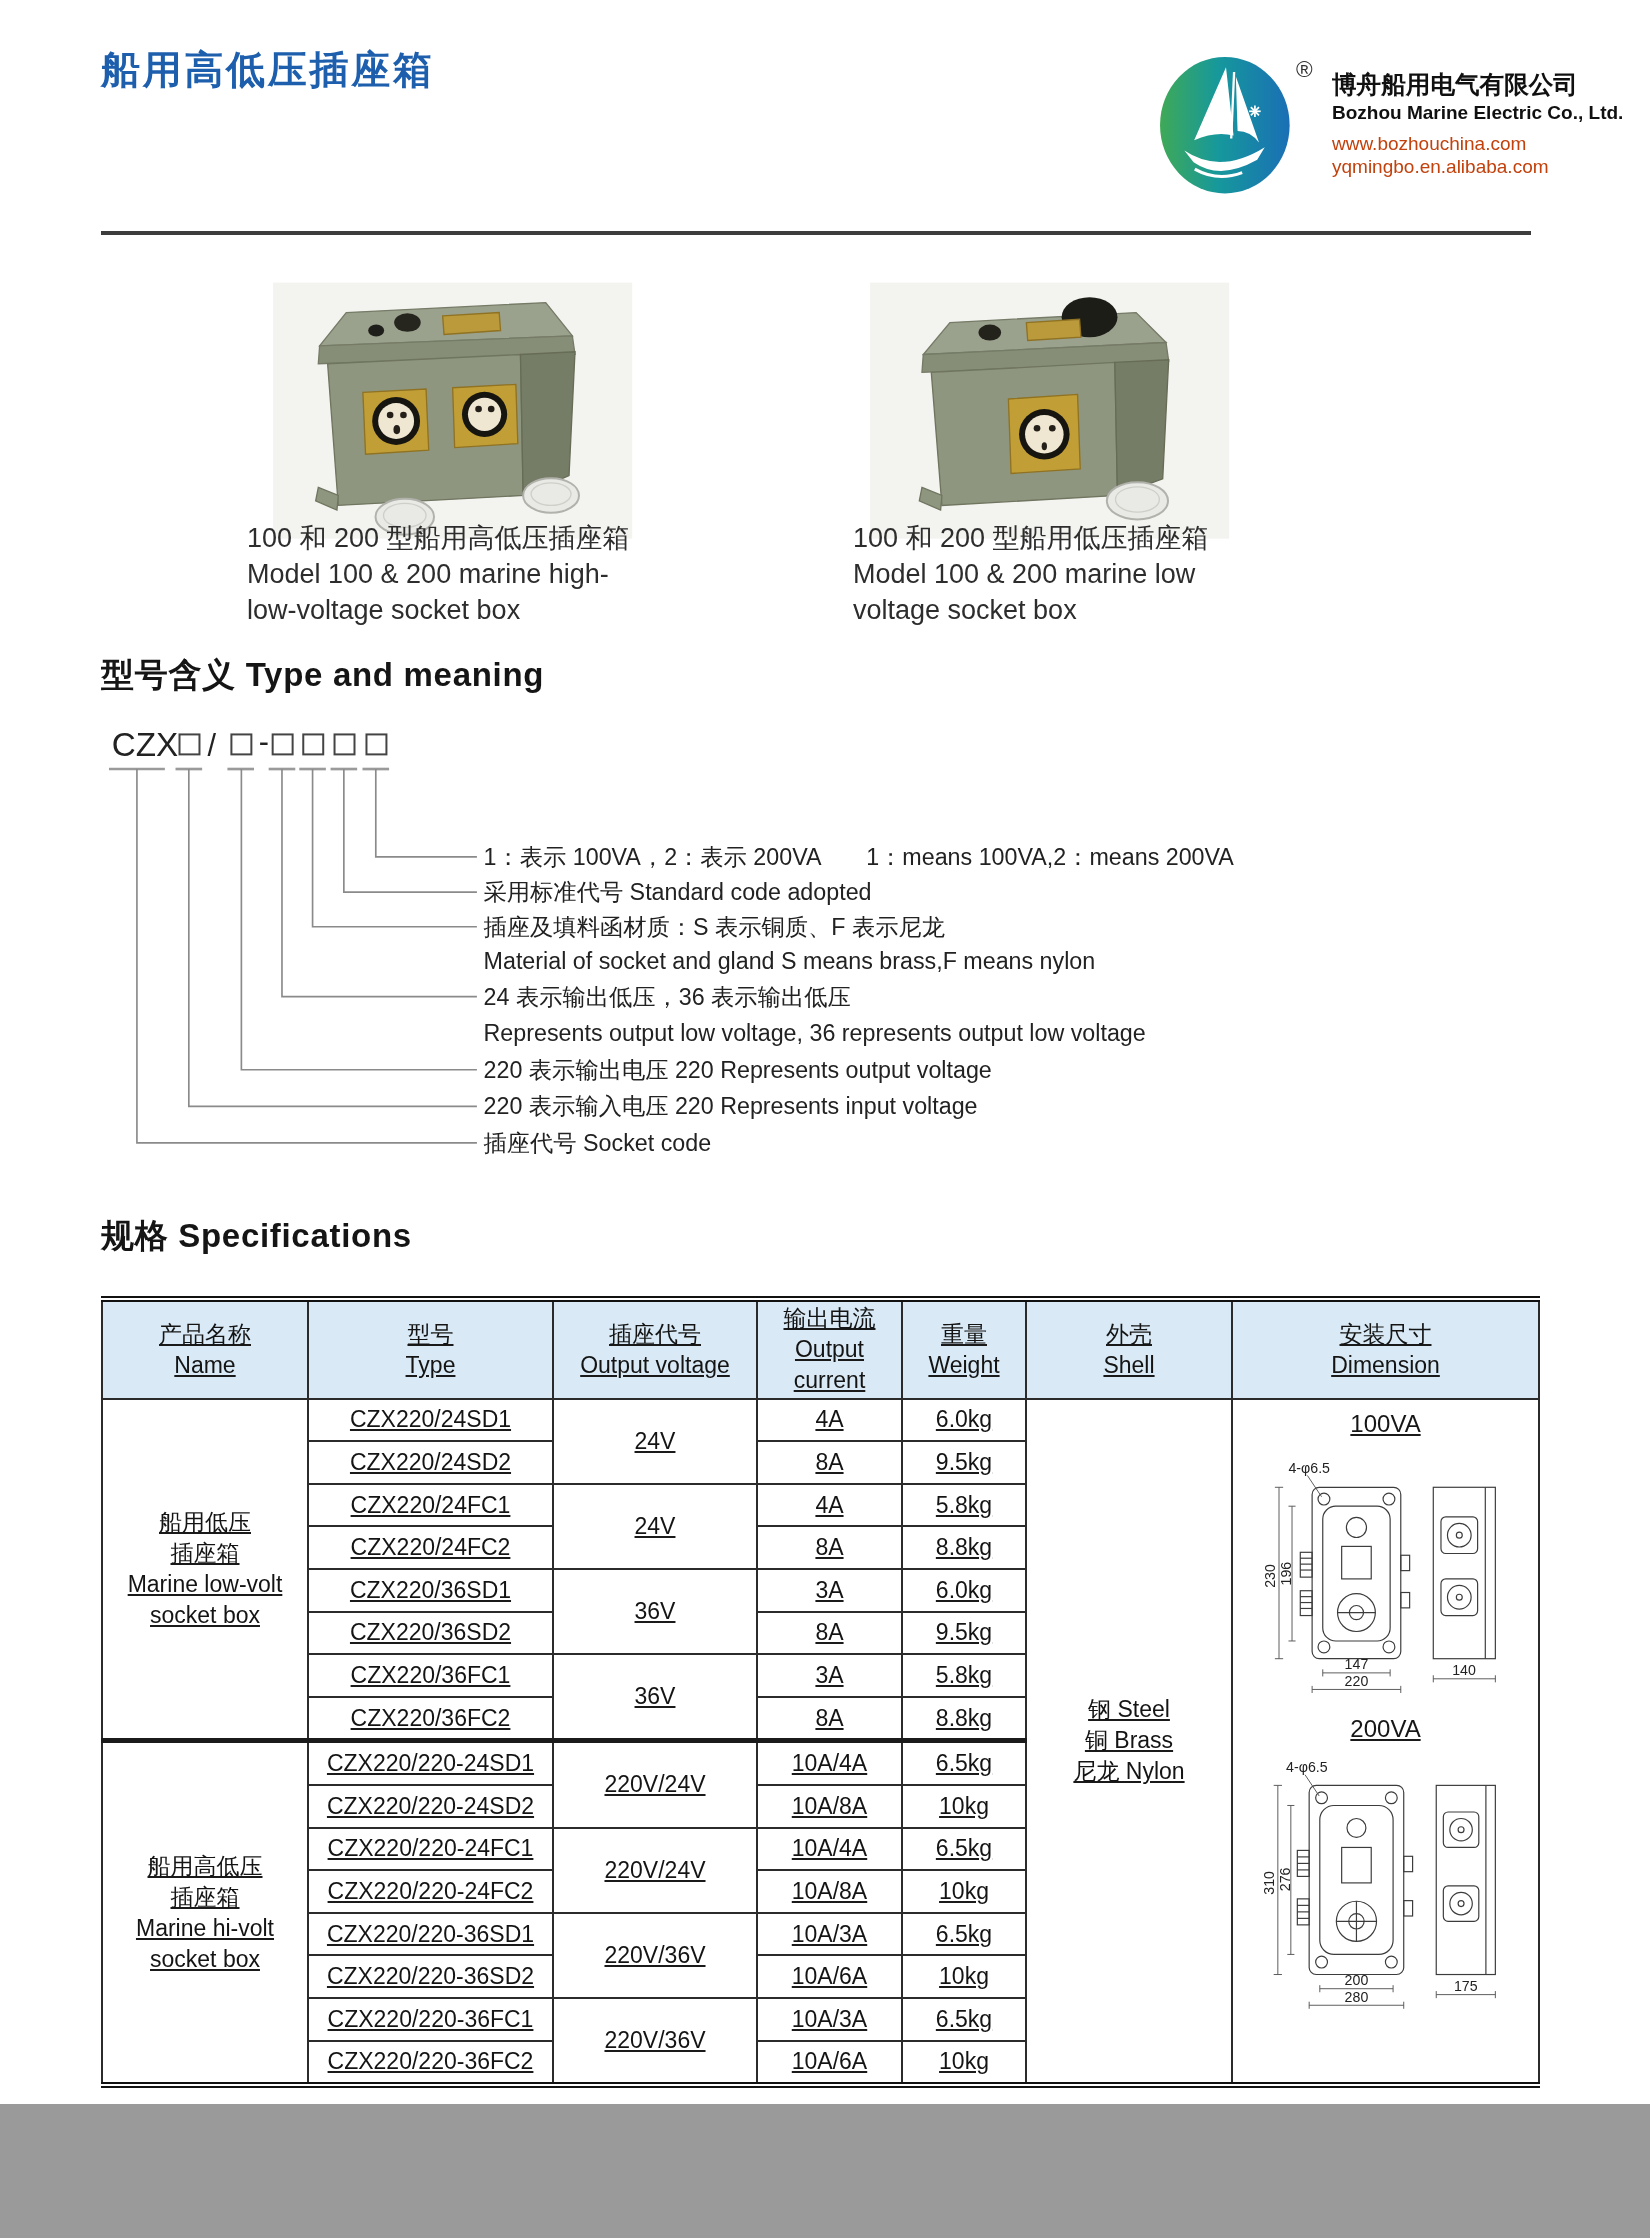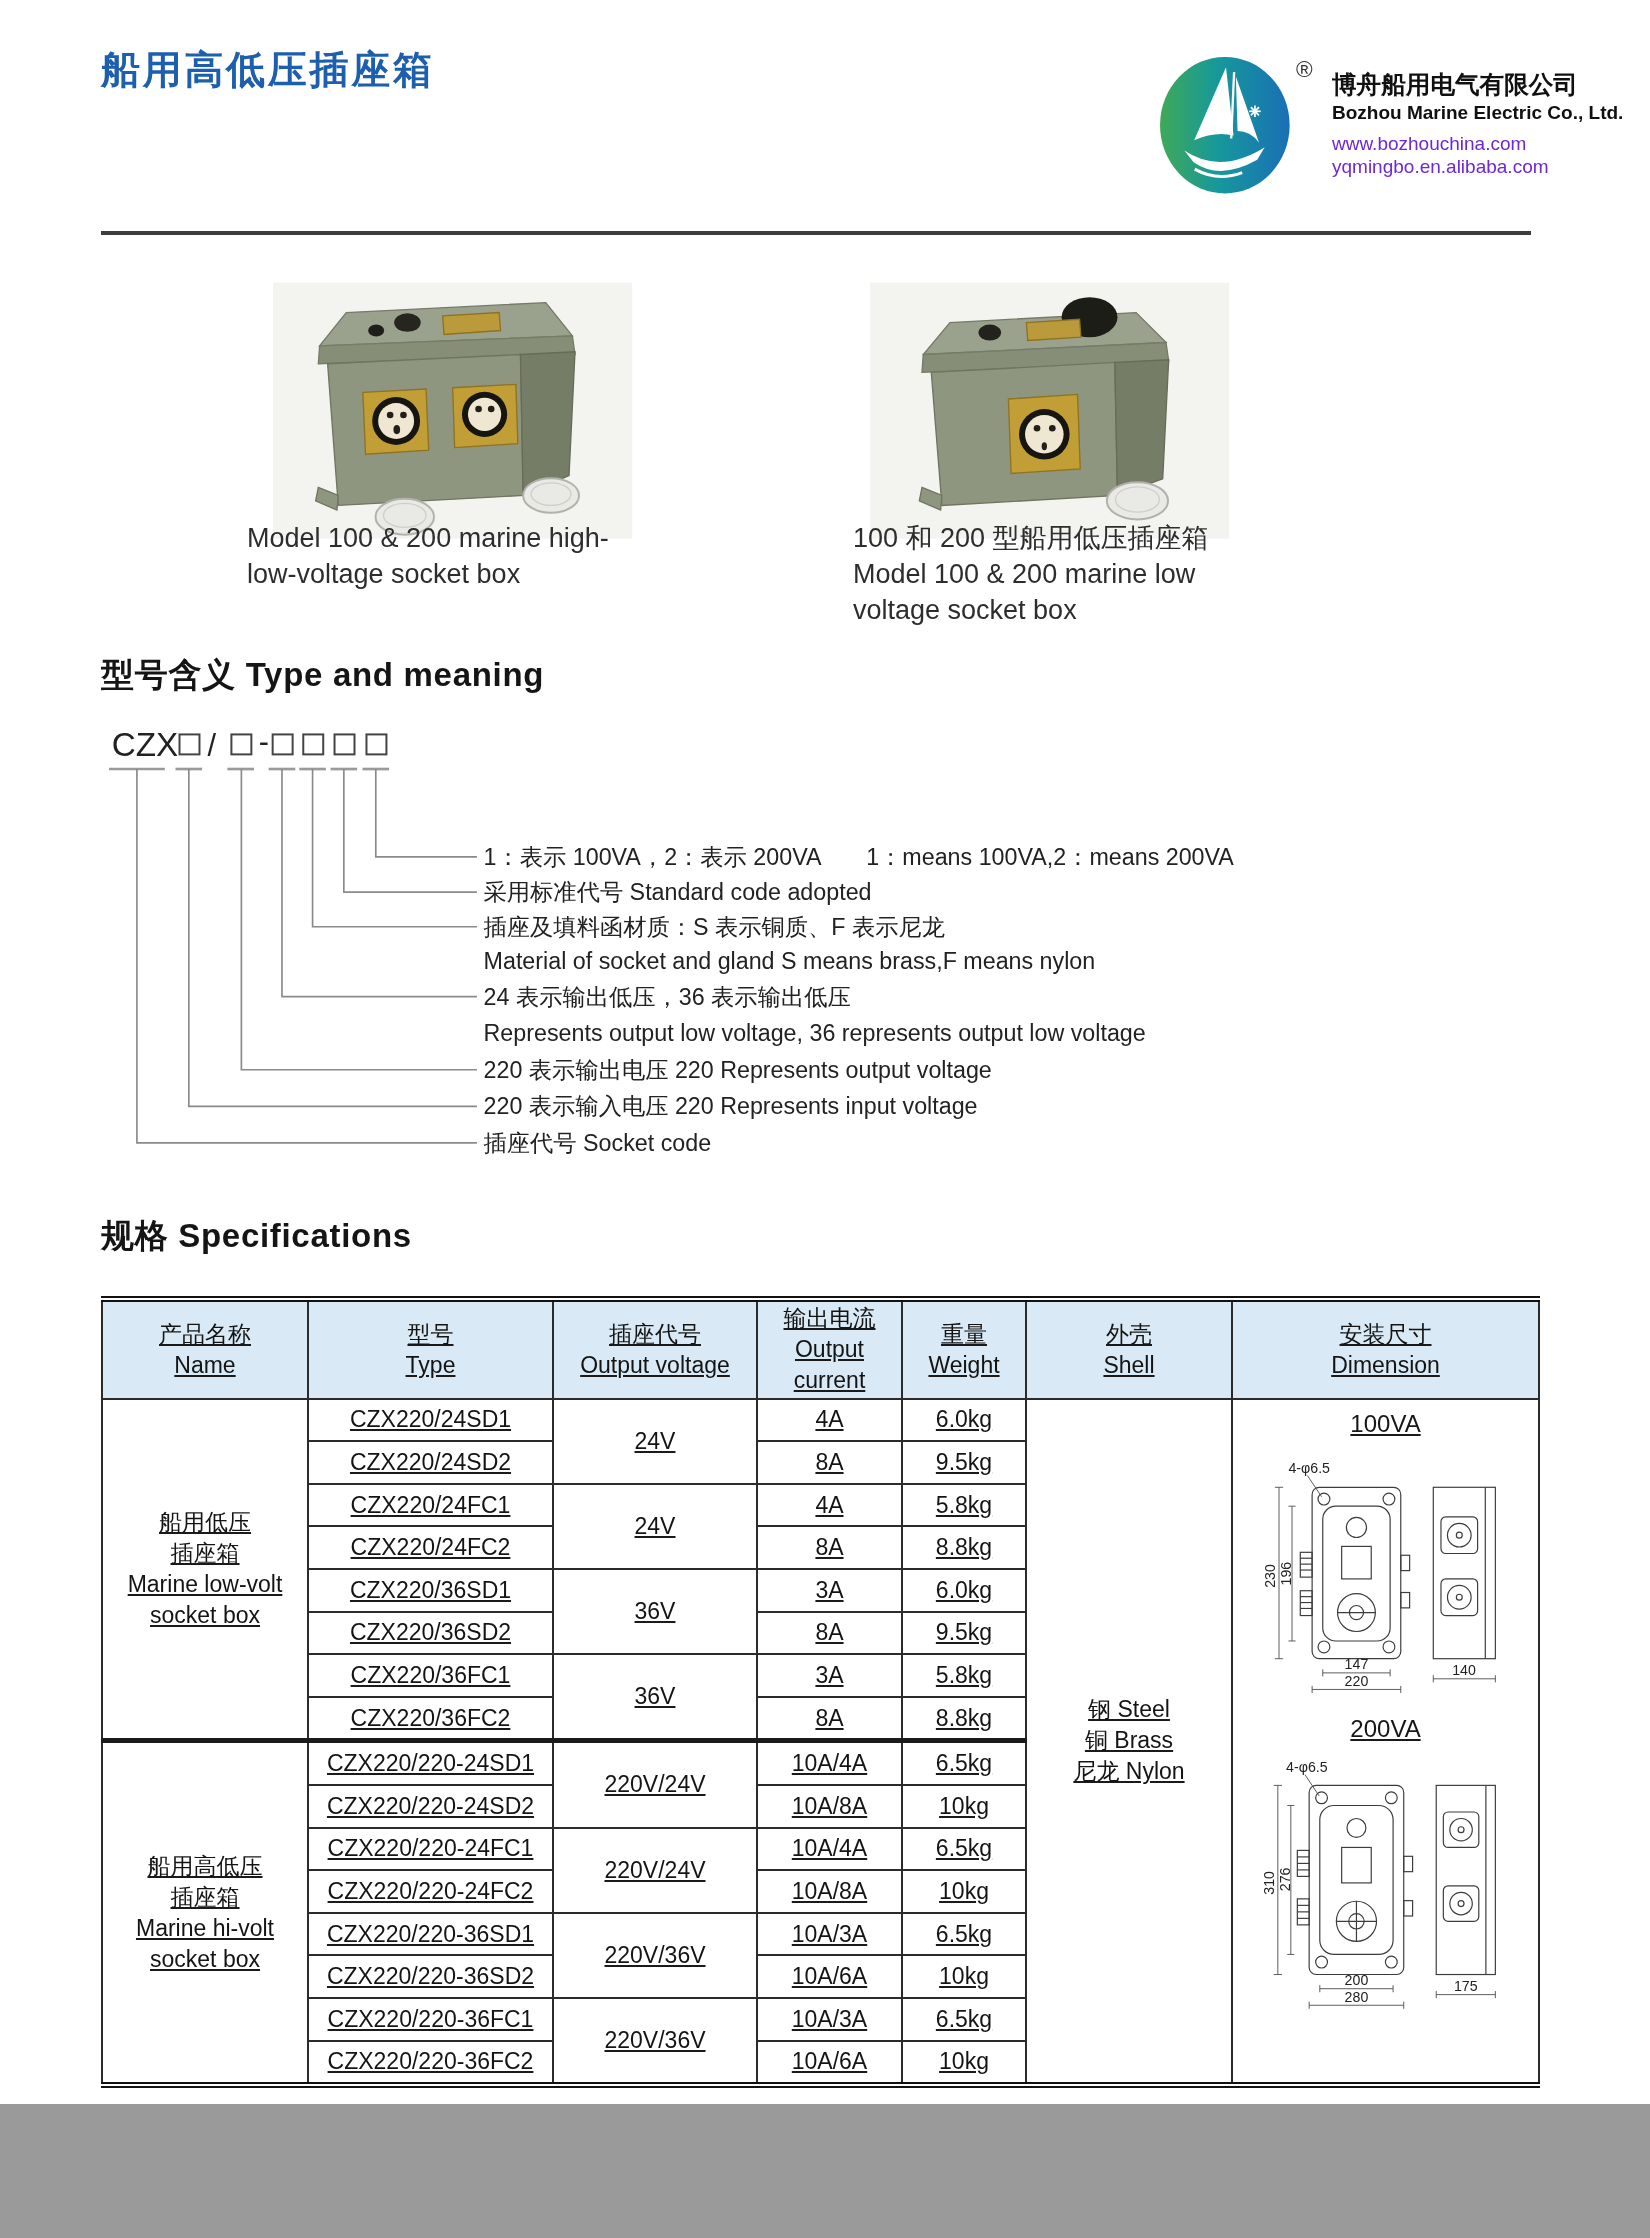--- a/index.html
+++ b/index.html
@@ -8,21 +8,21 @@
   .abs{position:absolute;}
   
   .title-cn{left:101px;top:43px;font-size:39px;font-weight:700;color:var(--brand,#1d5fad);letter-spacing:2.7px;}
   .title-en{left:101px;top:168px;font-size:30px;font-weight:600;color:var(--brand,#1d5fad);letter-spacing:0.7px;}
   .header-rule{left:101px;top:231px;width:1430px;height:4px;background:var(--rule,#3d3d3d);}
   .logo-svg{left:1139px;top:43px;width:174px;height:162px;}
   .reg-mark{left:1296px;top:57px;font-size:22.6px;color:#333;}
   .company{left:1332px;top:73px;width:313px;line-height:1;}
   .company .c1{font-size:24.6px;font-weight:700;color:#101010;margin-bottom:5.3px;}
   .company .c2{font-size:19px;font-weight:700;color:#101010;margin-bottom:12px;}
-  .company .c3{font-size:19px;color:#6d28d9;margin-bottom:4px;}
+  .company .c3{font-size:19px;color:#c2410c;margin-bottom:4px;}
   
   .photo1{left:233px;top:276px;width:426px;height:266px;}
   .photo2{left:830px;top:276px;width:426px;height:266px;}
   .caption{font-size:27px;line-height:36px;color:#2d2d2d;}
   .cap1{left:247px;top:520px;width:466px;}
   .cap2{left:853px;top:520px;width:466px;}
   
   .sec-heading{font-size:33px;font-weight:600;color:#151515;letter-spacing:0.7px;}
   .tm-heading{left:101px;top:653px;text-align:center;}
   .spec-heading{left:101px;top:1214px;}
@@ -104,20 +104,21 @@
       <circle cx="378" cy="208" r="25" fill="#efe7d2"></circle>
     <circle cx="369" cy="200" r="5" fill="#242019"></circle>
       <circle cx="388" cy="200" r="5" fill="#242019"></circle>
     <polygon points="128,318 158,330 156,352 124,338" fill="#8f967f" stroke="#6f755f" stroke-width="2"></polygon>
     <ellipse cx="258" cy="362" rx="44" ry="27" fill="#e9e9e5" stroke="#b2b2ad" stroke-width="3"></ellipse>
     <ellipse cx="258" cy="360" rx="32" ry="18" fill="none" stroke="#cfcfca" stroke-width="2"></ellipse>
     <ellipse cx="478" cy="330" rx="42" ry="26" fill="#e9e9e5" stroke="#b2b2ad" stroke-width="3"></ellipse>
     <ellipse cx="478" cy="328" rx="30" ry="17" fill="none" stroke="#cfcfca" stroke-width="2"></ellipse>
   </svg>
   <div class="abs caption cap1">
+    <div>100 和 200 型船用高低压插座箱</div>
     <div>Model 100 &amp; 200 marine high-</div>
     <div>low-voltage socket box</div>
   </div>
 
   <svg class="abs photo2" viewBox="0 0 640 400">
     <rect x="60" y="10" width="540" height="385" fill="#f3f3f0"></rect>
     <polygon points="180,70 460,55 505,100 140,118" fill="#9aa18d" stroke="#757b66" stroke-width="2"></polygon>
     <polygon points="140,118 505,100 509,128 138,145" fill="#878e77" stroke="#757b66" stroke-width="2"></polygon>
     <ellipse cx="390" cy="62" rx="42" ry="30" fill="#1d1d18"></ellipse>
     <ellipse cx="240" cy="85" rx="17" ry="12" fill="#23231c"></ellipse>

